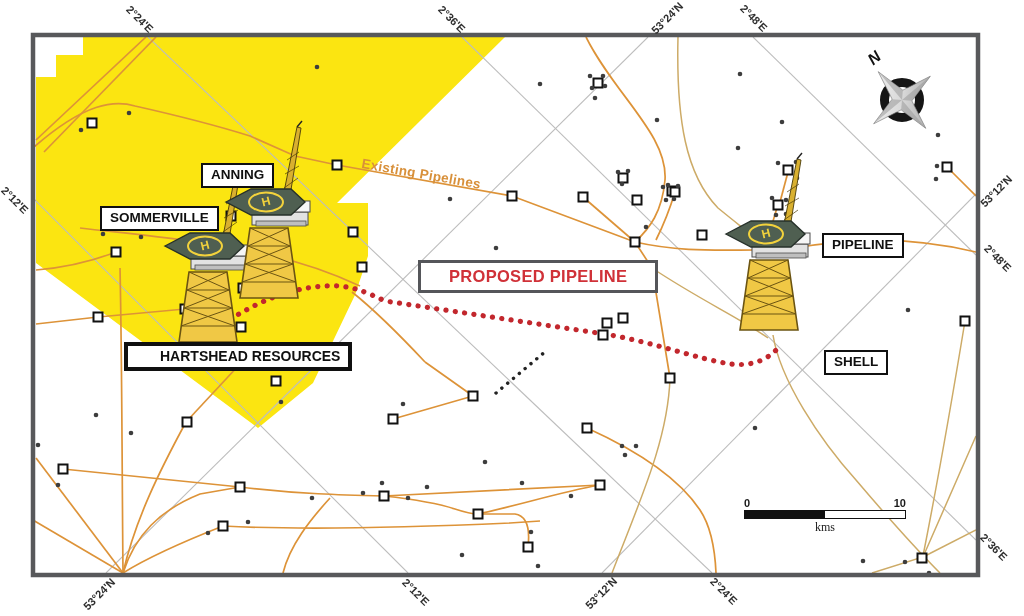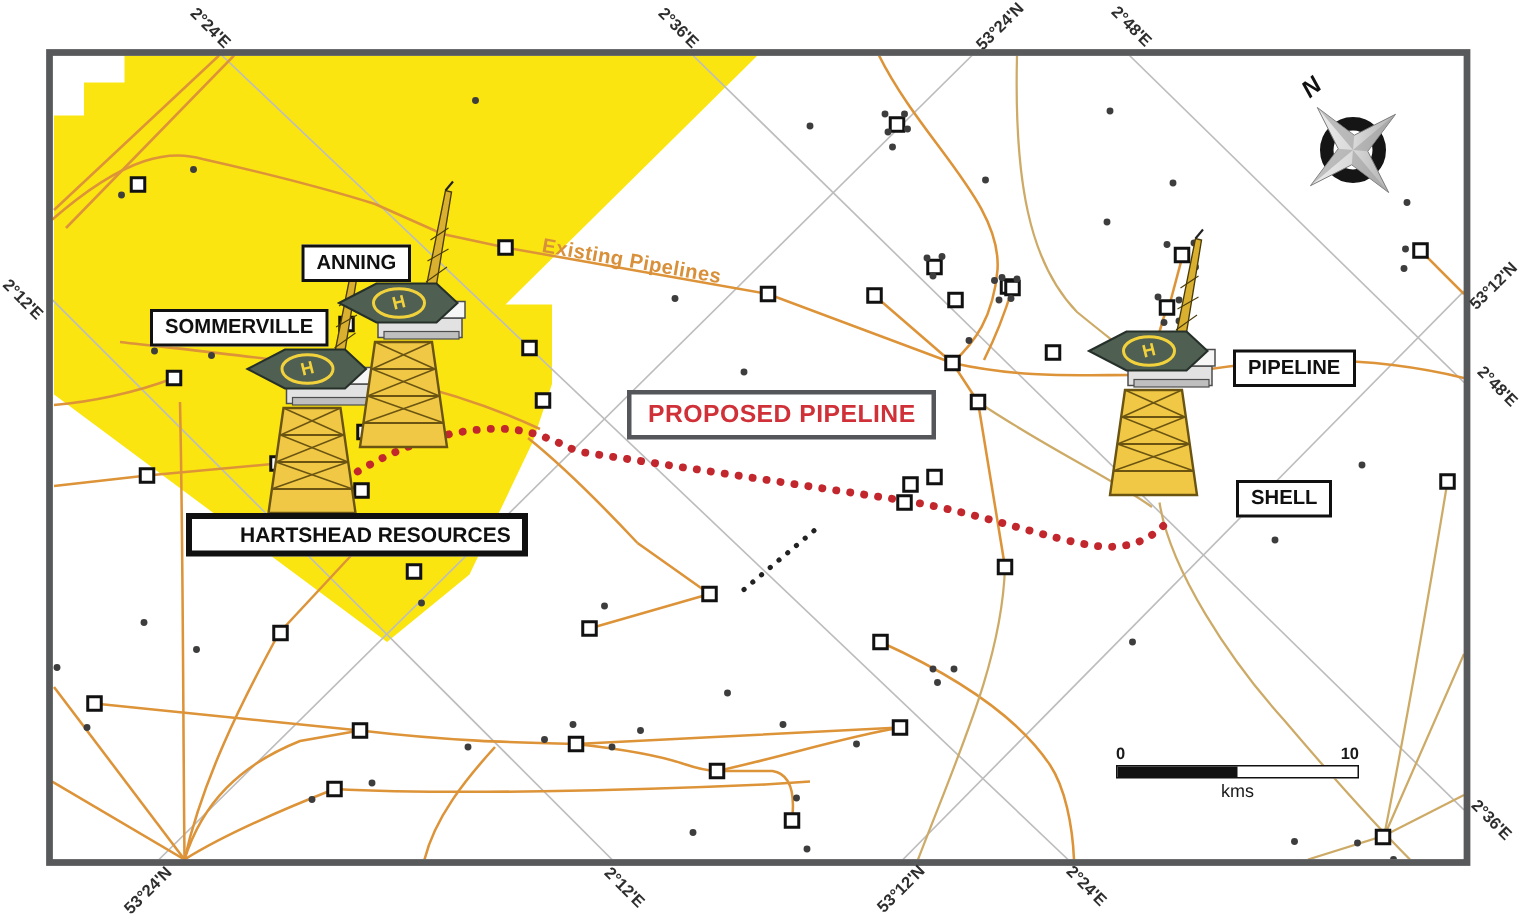--- a/index.html
+++ b/index.html
@@ -7,29 +7,29 @@
          font-family:"Liberation Sans", sans-serif;}
   .stage svg.mapsvg{position:absolute;left:0;top:0;}
   .overlay{position:absolute;left:0;top:0;width:1024px;height:616px;pointer-events:none;}
   .overlay *{pointer-events:auto;}
   .tick{position:absolute;font-size:11px;font-weight:bold;color:#2e2e2e;white-space:nowrap;
         transform:translate(-50%,-50%);}
   .maplabel{position:absolute;background:#fff;border:2.5px solid #101010;color:#101010;
             font-weight:bold;font-size:13.5px;padding:3px 8px;white-space:nowrap;line-height:1.1;}
   .maplabel.heavy{border-width:4px;font-size:14px;padding-left:32px;}
   .proposedbox{position:absolute;background:#fff;border:3px solid #55565a;color:#d03138;
-               font-weight:bold;font-size:16.5px;letter-spacing:.3px;padding:4px 11px;white-space:nowrap;text-align:center;}
+               font-weight:bold;font-size:16.5px;letter-spacing:.3px;padding:4px 28px;white-space:nowrap;text-align:center;}
   .existing{position:absolute;color:#d8903a;font-weight:bold;font-size:13.5px;
             transform:rotate(10deg);transform-origin:left top;white-space:nowrap;letter-spacing:.3px;}
   .scalebar{position:absolute;width:162px;font-size:11px;color:#1a1a1a;}
   .scalebar .nums{display:flex;justify-content:space-between;font-weight:bold;margin-bottom:1px;}
   .scalebar .bar{height:7px;border:1.2px solid #111;display:flex;background:#fff;}
   .scalebar .bar .half{width:50%;height:100%;}
   .scalebar .bar .half.filled{background:#111;}
-  .scalebar .unit{text-align:center;font-size:12px;margin-top:1px;}
+  .scalebar .unit{text-align:center;font-size:12px;margin-top:1px;font-family:Liberation Serif, serif;}
   .compass{position:absolute;}
 </style>
 </head>
 <body>
 
 <div class="stage">
 
   <svg class="mapsvg" width="1024" height="616" viewBox="0 0 1024 616">
     <defs>
       <clipPath id="mapclip">
@@ -269,21 +269,21 @@
         <div class="tick" style="left: 601px; top: 593px; transform: translate(-50%, -50%) rotate(-45deg);">53°12'N</div>
         <div class="tick" style="left: 724px; top: 591px; transform: translate(-50%, -50%) rotate(45deg);">2°24'E</div>
       </div>
 
     <div class="existing" style="left:363px;top:156px;">Existing Pipelines</div>
 
     <div class="maplabel" style="left:201px;top:163px;">ANNING</div>
     <div class="maplabel" style="left:100px;top:206px;">SOMMERVILLE</div>
     <div class="maplabel heavy" style="left:124px;top:342px;">HARTSHEAD RESOURCES</div>
     <div class="maplabel" style="left:822px;top:233px;">PIPELINE</div>
-    <div class="maplabel" style="left:824px;top:320px;">SHELL</div>
+    <div class="maplabel" style="left:824px;top:350px;">SHELL</div>
 
     <div class="proposedbox" style="left:418px;top:260px;">PROPOSED PIPELINE</div>
 
     <svg class="compass" style="left:845px;top:42px;" width="110" height="110" viewBox="0 0 110 110">
       <g transform="translate(57,58)">
         <circle r="17.5" fill="none" stroke="#151515" stroke-width="9"></circle>
         <g transform="rotate(-40)">
           <path d="M0,-37 L7,-7 L37,0 L7,7 L0,37 L-7,7 L-37,0 L-7,-7 Z" fill="url(#metal)" stroke="#777" stroke-width="0.6"></path>
           <path d="M0,-37 L7,-7 L0,0 Z M37,0 L7,7 L0,0 Z M0,37 L-7,7 L0,0 Z M-37,0 L-7,-7 L0,0 Z" fill="#9a9a9a" opacity="0.55"></path>
         </g>

